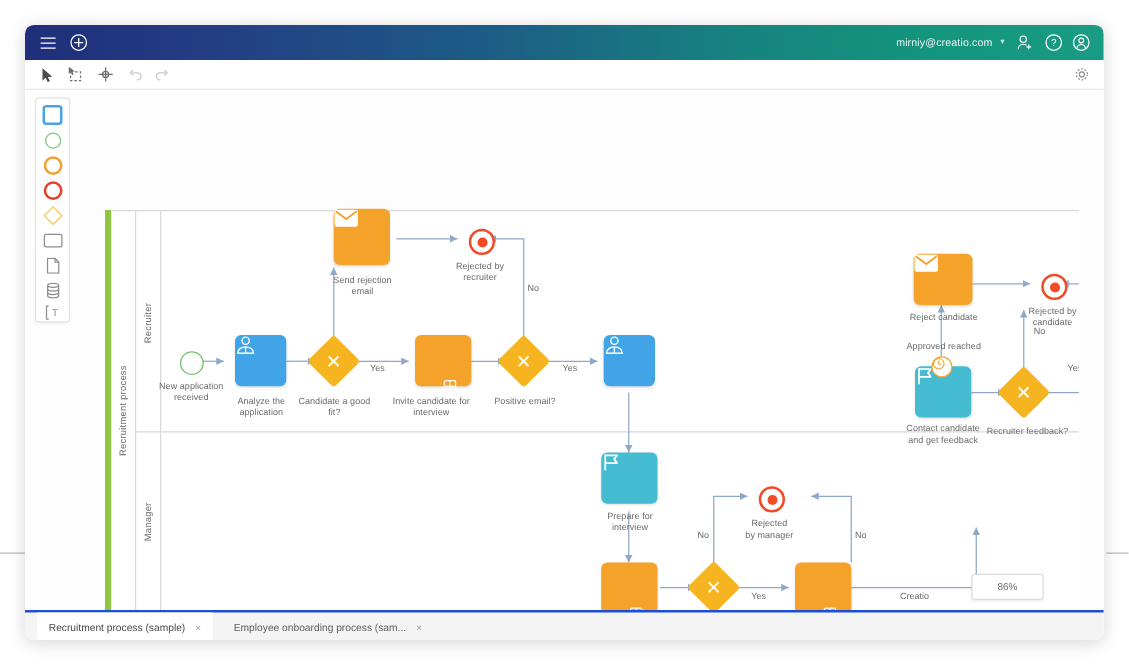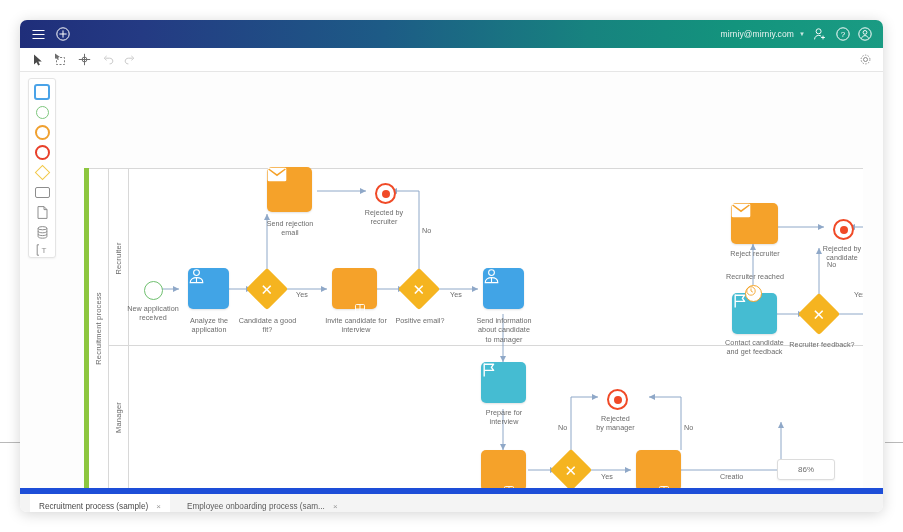--- a/index.html
+++ b/index.html
@@ -119,21 +119,21 @@
   .grid-ico{position:absolute;bottom:5px;left:50%;transform:translateX(-50%);}
 
   
   #zoomchip{position:absolute;right:28px;bottom:8px;width:56px;height:19px;
             background:#fff;border:1px solid #dcdcdc;border-radius:3px;
             display:flex;align-items:center;justify-content:center;
             font-size:8px;color:#6f6f6f;box-shadow:0 1px 2px rgba(0,0,0,.06);}
 
   
   #tabbar{position:relative;height:25px;background:#f4f4f4;
-          border-top:6px solid #1d4ed8;}
+          border-top:2px solid #1d4ed8;}
   .tab{position:absolute;top:0;height:25px;display:flex;align-items:center;
        font-size:8.2px;color:#5d5d5d;padding:0 9px;white-space:nowrap;}
   .tab.active{background:#fff;border-bottom:2.5px solid #f4673b;color:#4a4a4a;}
   .tab .x{margin-left:8px;font-size:8px;color:#9a9a9a;}
   #tab0{left:10px;}
   #tab1{left:158px;}
 </style>
 </head>
 <body>
 
@@ -154,21 +154,21 @@
     </div>
     <div class="tb-ico" id="tb-add">
       <svg width="14" height="14" viewBox="0 0 14 14">
           <circle cx="7" cy="7" r="6.2" fill="none" stroke="#fff" stroke-width="1"></circle>
         <line x1="7" y1="3.4" x2="7" y2="10.6" stroke="#fff" stroke-width="1"></line>
         <line x1="3.4" y1="7" x2="10.6" y2="7" stroke="#fff" stroke-width="1"></line>
         </svg>
     </div>
     <div id="app-title">STUDIO Creatio</div>
     <div id="tb-user">
-      <span>mirniy@mirniy.com</span>
+      <span>mirniy@creatio.com</span>
       <span id="tb-caret">▼</span>
     </div>
     <div class="tb-ico" id="tb-adduser">
       <svg width="14" height="14" viewBox="0 0 14 14">
           <circle cx="5.6" cy="4.3" r="2.5" fill="none" stroke="#fff" stroke-width=".95"></circle>
         <path d="M1.6 12.4c0-2.5 1.8-4 4-4 1 0 1.9.25 2.6.75" fill="none" stroke="#fff" stroke-width=".95"></path>
         <line x1="10" y1="8.6" x2="10" y2="12.4" stroke="#fff" stroke-width=".95"></line>
         <line x1="8.1" y1="10.5" x2="11.9" y2="10.5" stroke="#fff" stroke-width=".95"></line>
         </svg>
     </div>
@@ -384,35 +384,34 @@
           <span class="grid-ico">
             <svg width="10" height="10" viewBox="0 0 10 10">
                 <g fill="none" stroke="#fff" stroke-width=".9">
               <rect x=".5" y=".5" width="9" height="9" rx="1"></rect>
                   <line x1="5" y1=".5" x2="5" y2="9.5"></line>
               <line x1=".5" y1="5" x2="9.5" y2="5"></line>
                 </g>
               </svg>
             </span>
         </div>
-        <div class="lbl" style="left:254px;top:244px;width:76px">Invite candidate for<br>interview</div>
+        <div class="lbl" style="left:243px;top:244px;width:76px">Invite candidate for<br>interview</div>
 
         <div class="node gw" style="left:340px;top:202px">
             <i>✕</i>
           </div>
         <div class="lbl" style="left:320px;top:244px;width:72px">Positive email?</div>
 
         <div class="node task blue" style="left:419px;top:196px;width:41px;height:41px">
           <svg width="17" height="17" viewBox="0 0 17 17">
               <circle cx="8.5" cy="4.6" r="2.9" fill="none" stroke="#fff" stroke-width="1.1"></circle>
             <path d="M2.2 14.6c0-3.2 2.8-5 6.3-5s6.3 1.8 6.3 5z" fill="none" stroke="#fff" stroke-width="1.1"></path>
             <line x1="8.5" y1="9.8" x2="8.5" y2="14.6" stroke="#fff" stroke-width="1.1"></line>
             </svg>
         </div>
-        <div class="lbl" style="left:402px;top:244px;width:76px">Send information<br>about candidate<br>to manager</div>
 
         <div class="node task teal" style="left:417px;top:290px;width:45px;height:41px">
           <svg width="16" height="16" viewBox="0 0 16 16">
               <g fill="none" stroke="#fff" stroke-width="1.4" stroke-linejoin="round">
             <path d="M3.2 1.6 V14.4"></path>
                 <path d="M3.2 2.2 H12.6 L10.4 5.3 L12.6 8.4 H3.2"></path>
               </g>
             </svg>
         </div>
         <div class="lbl" style="left:408px;top:336px;width:64px">Prepare for<br>interview</div>
@@ -458,29 +457,29 @@
               </g>
             </svg>
         </div>
         <div class="node timerev" style="left:681px;top:213px">
           <svg width="10" height="10" viewBox="0 0 10 10">
               <circle cx="5" cy="5" r="4.2" fill="none" stroke="#f3a42a" stroke-width=".9"></circle>
             <path d="M5 2.4 V5 L6.9 6.2" fill="none" stroke="#f3a42a" stroke-width=".9"></path>
             </svg>
         </div>
         <div class="lbl" style="left:652px;top:266px;width:77px">Contact candidate<br>and get feedback</div>
-        <div class="lbl" style="left:654px;top:200px;width:74px">Recruiter reached</div>
+        <div class="lbl" style="left:654px;top:200px;width:74px">Approved reached</div>
 
         <div class="node task orange" style="left:667px;top:131px;width:47px;height:41px">
           <svg width="20" height="15" viewBox="0 0 20 15">
               <rect x=".7" y=".7" width="18.6" height="13.6" rx="1.4" fill="#fff"></rect>
             <path d="M1.6 2 L10 8.2 L18.4 2" fill="none" stroke="#f5a22a" stroke-width="1.5"></path>
             </svg>
         </div>
-        <div class="lbl" style="left:655px;top:177px;width:72px">Reject recruiter</div>
+        <div class="lbl" style="left:655px;top:177px;width:72px">Reject candidate</div>
 
         <div class="node gw" style="left:740px;top:227px">
             <i>✕</i>
           </div>
         <div class="lbl" style="left:720px;top:268px;width:76px">Recruiter feedback?</div>
 
         <div class="node endev" style="left:769px;top:147px">
             <b></b>
           </div>
         <div class="lbl" style="left:745px;top:172px;width:66px">Rejected by<br>candidate</div>

